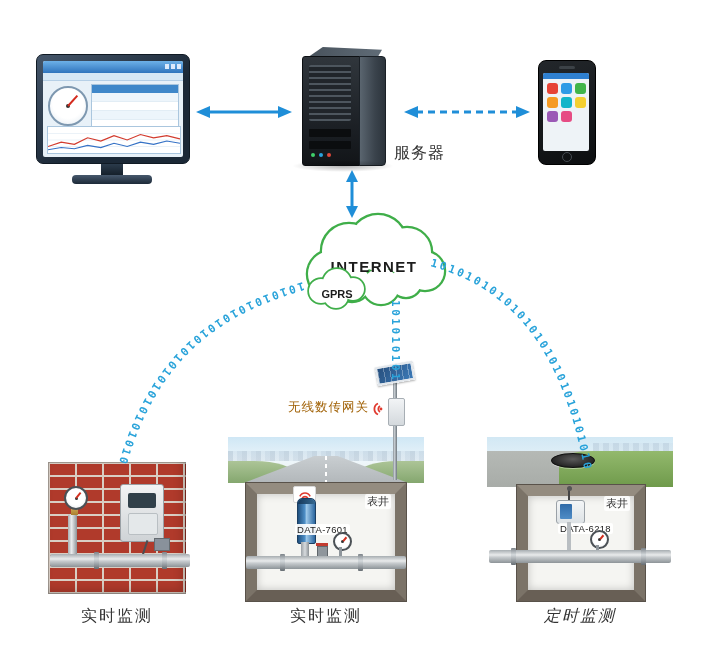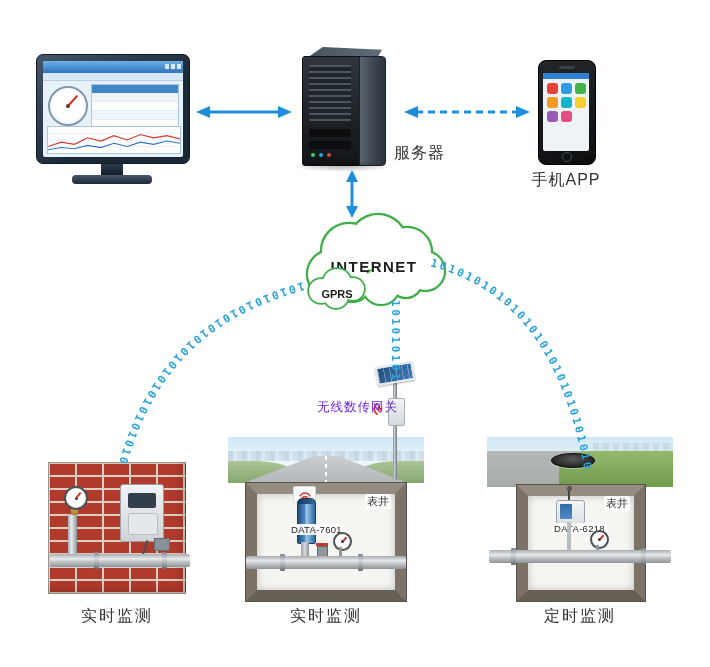--- a/index.html
+++ b/index.html
@@ -69,36 +69,36 @@
 
   
   .gateway{position:absolute;left:360px;top:362px;width:70px;height:118px;z-index:4;}
   .solar{position:absolute;left:16px;top:2px;width:34px;height:15px;border:2px solid #e2e7ec;transform:rotate(-10deg);
     background:linear-gradient(135deg,#274f7d,#3c7ab8),repeating-linear-gradient(90deg,rgba(255,255,255,.3) 0 1px,transparent 1px 6px);
     background-blend-mode:overlay;box-shadow:0 1px 2px rgba(0,0,0,.3);}
   .pole{position:absolute;left:33px;top:16px;width:4px;height:102px;background:linear-gradient(90deg,#8a9299,#c6ccd1 40%,#6c757c);}
   .gw-box{position:absolute;left:28px;top:36px;width:15px;height:26px;border:1px solid #a7aeb4;border-radius:2px;
     background:linear-gradient(#f2f4f6,#d4d9dd);}
   .gw-wifi{position:absolute;left:8px;top:40px;transform:rotate(-90deg);}
-  .label-gateway{position:absolute;left:288px;top:399px;font-size:12.5px;color:#6d28d9;letter-spacing:1px;z-index:4;margin-left:29px;}
+  .label-gateway{position:absolute;left:288px;top:399px;font-size:12.5px;color:#a16207;letter-spacing:1px;z-index:4;}
 
   
   .scene{position:absolute;z-index:1;}
   .cutaway{position:absolute;box-sizing:border-box;border:11px solid #7b7368;border-color:#948c80 #7b7368 #685f55 #7b7368;
     background:#f5f5f2;box-shadow:0 0 0 1px #59524a, inset 0 0 8px rgba(0,0,0,.22);}
   .pipe{position:absolute;height:13px;border-radius:2px;z-index:3;
     background:linear-gradient(180deg,#a7adb1 0%,#e9ebec 38%,#c7cbce 55%,#8d9498 100%);}
   .flange{position:absolute;top:-2px;width:5px;height:17px;border-radius:1px;
     background:linear-gradient(180deg,#7c8389,#d4d9dc 40%,#666d73);}
   .gauge{position:absolute;border-radius:50%;background:radial-gradient(circle at 50% 42%,#fff 55%,#dfe4e8);border:2px solid #4b5156;}
   .gauge::after{content:"";position:absolute;left:calc(50% - 1px);top:16%;width:2px;height:36%;background:#d22f1f;
     transform-origin:50% 100%;transform:rotate(40deg);}
   .gauge::before{content:"";position:absolute;left:calc(50% - 1.5px);top:calc(50% - 1.5px);width:3px;height:3px;border-radius:50%;background:#333;}
   .welltag{position:absolute;font-size:11px;color:#333;background:rgba(255,255,255,.85);padding:0 2px;border-radius:2px;}
-  .devchip{position:absolute;font-size:9.5px;color:#222;background:rgba(255,255,255,.92);padding:0 2px;border-radius:2px;letter-spacing:.3px;}
+  .devchip{position:absolute;font-size:9.5px;color:#222;background:rgba(255,255,255,.92);padding:0 2px;border-radius:2px;letter-spacing:.3px;margin-left:6px;}
 
   
   .scene1{left:44px;top:460px;width:146px;height:144px;}
   .brickwall{position:absolute;left:4px;top:2px;width:138px;height:132px;background-color:#b03a2b;
     background-image:linear-gradient(#d9cec4 2px,transparent 2px),linear-gradient(90deg,#d9cec4 2px,transparent 2px);
     background-size:27px 13px;box-shadow:inset 0 0 0 1px rgba(0,0,0,.25), inset -4px -4px 10px rgba(0,0,0,.18);}
   .wall-device{position:absolute;left:72px;top:22px;width:42px;height:56px;border:1px solid #9aa0a5;border-radius:3px;
     background:linear-gradient(#f2f3f4,#cfd3d6);}
   .wd-screen{position:absolute;left:7px;top:8px;width:28px;height:15px;background:#31404a;border-radius:2px;}
   .wd-panel{position:absolute;left:7px;top:28px;width:28px;height:20px;background:#e4e8ea;border:1px solid #b9bfc3;border-radius:2px;}
@@ -157,21 +157,21 @@
   .rtu-panel{position:absolute;left:3px;top:3px;width:12px;height:15px;background:linear-gradient(#2f6aa8,#4f8cc6);border-radius:1px;}
   .chip3{left:24px;top:27px;}
   .drop3{position:absolute;left:39px;top:26px;width:4px;height:30px;background:#b9bec2;}
   .g3{left:62px;top:34px;width:15px;height:15px;}
   .stem3{position:absolute;left:68px;top:49px;width:3px;height:8px;background:#8f969c;}
   .s3-pipe{left:2px;right:2px;top:113px;position:absolute;}
   .s3-f1{left:22px;} .s3-f2{left:152px;}
 
   .slabel1{left:44px;top:606px;width:146px;}
   .slabel2{left:228px;top:606px;width:196px;}
-  .slabel3{left:487px;top:606px;width:186px;}
+  .slabel3{left:487px;top:606px;width:186px;font-style:italic;}
 </style>
 </head>
 <body>
 
 <div class="canvas">
 
   <div class="monitor-frame">
     <div class="monitor-screen">
       <div class="scr-titlebar">
         <div class="scr-winbtns"></div>
@@ -223,21 +223,20 @@
           <span class="ai c2"></span>
         <span class="ai c3"></span>
           <span class="ai c4"></span>
           <span class="ai c5"></span>
         <span class="ai c6"></span>
           <span class="ai c7"></span>
       </div>
     </div>
     <div class="phone-home"></div>
   </div>
-  <div class="label label-phone">手机APP</div>
 
   <svg class="overlay" viewBox="0 0 710 667">
     <defs>
       <path id="bp-left" d="M 303,282 C 225,305 152,345 118,466" fill="none"></path>
       <path id="bp-center" d="M 392,300 L 392,386" fill="none"></path>
       <path id="bp-right" d="M 430,266 C 512,288 562,350 584,468" fill="none"></path>
     </defs>
 
     <g>
       <line x1="208" y1="112" x2="280" y2="112" stroke="#1f8ed8" stroke-width="3"></line>

